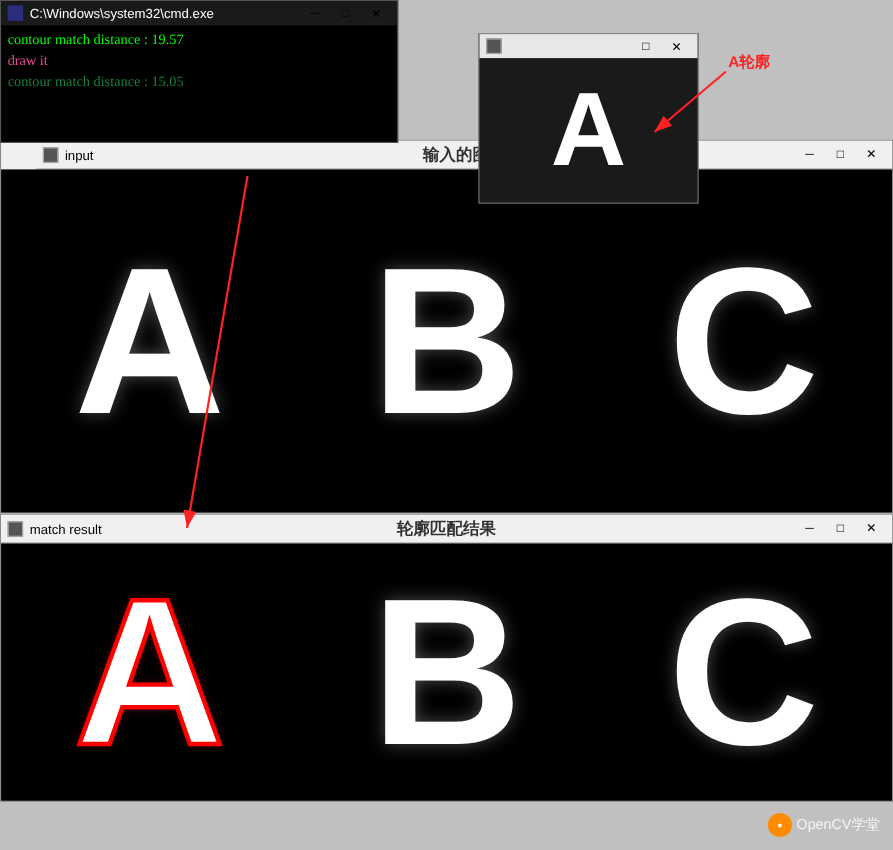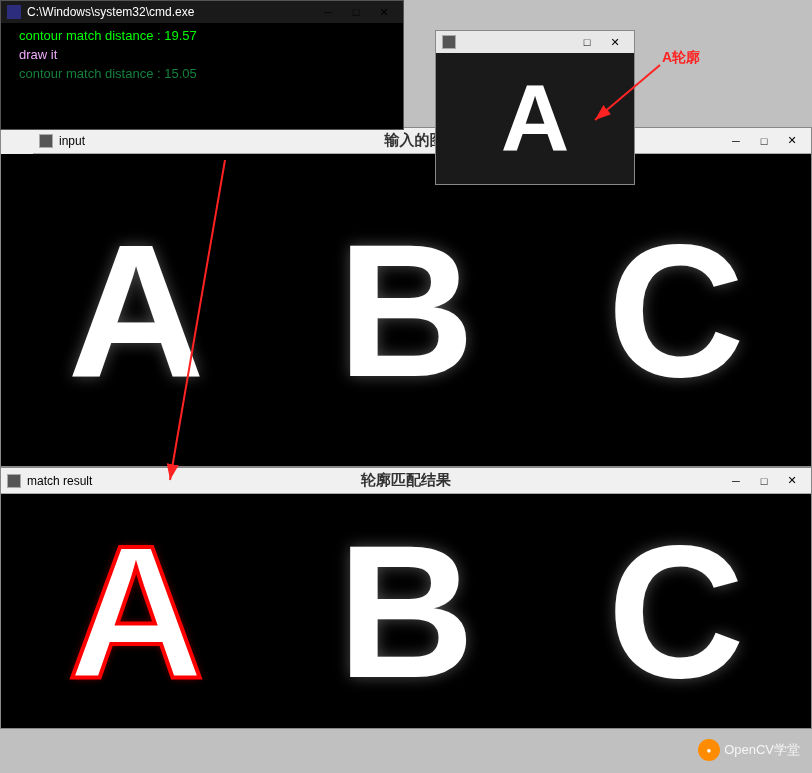--- a/index.html
+++ b/index.html
@@ -10,42 +10,42 @@
       font-family: 'Segoe UI', Arial, sans-serif;
       background: #c0c0c0;
       position: relative;
     }
 
     
     .cmd-window {
       position: absolute;
       top: 0;
       left: 0;
-      width: 404px;
+      width: 362px;
       height: 130px;
       background: #000;
       border: 1px solid #555;
       z-index: 10;
     }
     .window-titlebar {
       display: flex;
       align-items: center;
       background: #1a1a1a;
       height: 22px;
       padding: 0 6px;
       gap: 6px;
     }
     .titlebar-title {
       flex: 1;
       color: #fff;
       font-size: 12px;
     }
     .cmd-content {
-      padding: 4px 18px;
-      font-family: Liberation Sans, sans-serif;
+      padding: 4px 6px;
+      font-family: Liberation Serif, serif;
       font-size: 13px;
       line-height: 1.45;
     }
 
     
     .input-window {
       position: absolute;
       top: 127px;
       left: 0;
       width: 812px;
@@ -243,21 +243,21 @@
     <span class="cmd-icon"></span>
     <span class="titlebar-title">C:\Windows\system32\cmd.exe</span>
     <div class="win-controls">
       <button class="win-btn">─</button>
       <button class="win-btn">□</button>
       <button class="win-btn close">✕</button>
     </div>
   </div>
   <div class="cmd-content">
     <div style="color:#00ff00">contour match distance : 19.57</div>
-    <div style="color:#f0abfc">draw it</div>
+    <div style="color:#ec4899">draw it</div>
     <div style="color:#15803d">contour match distance : 15.05</div>
   </div>
 </div>
 
 <div class="input-window">
   <div class="window-titlebar" style="position:relative;">
     <span class="app-icon-small"></span>
     <span class="titlebar-title">input</span>
     <span class="zh-label" style="position:absolute; left:50%; transform:translateX(-50%); top:3px;">输入的图像</span>
     <div class="win-controls">

